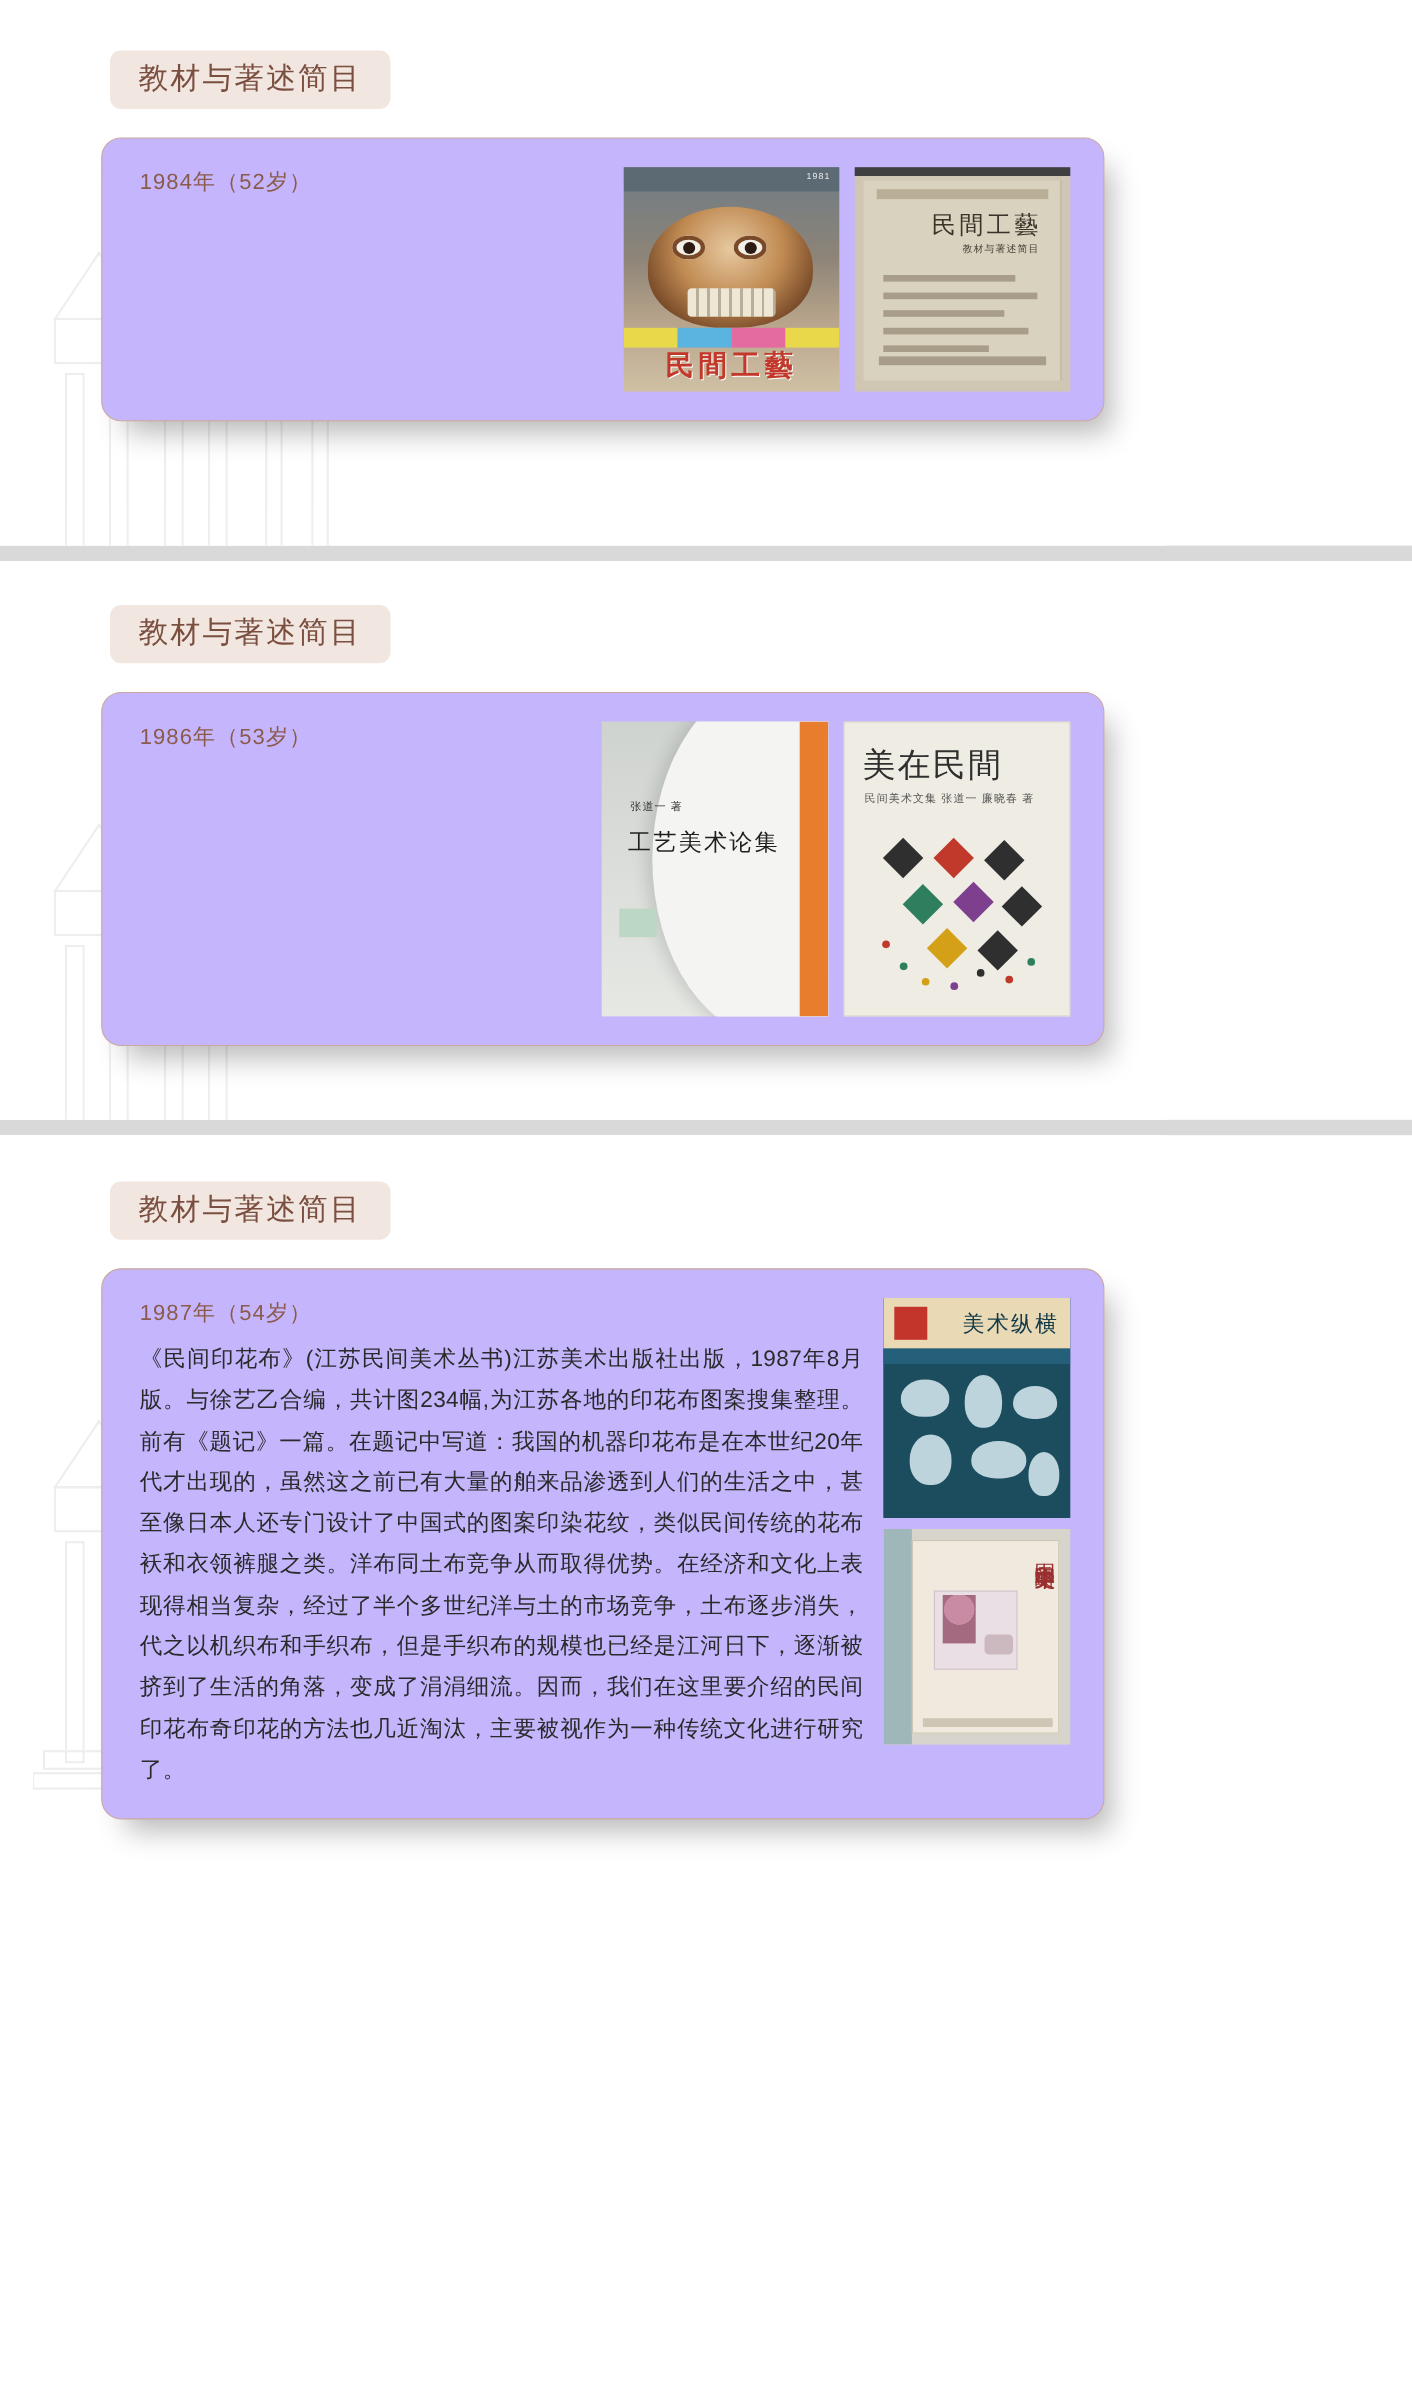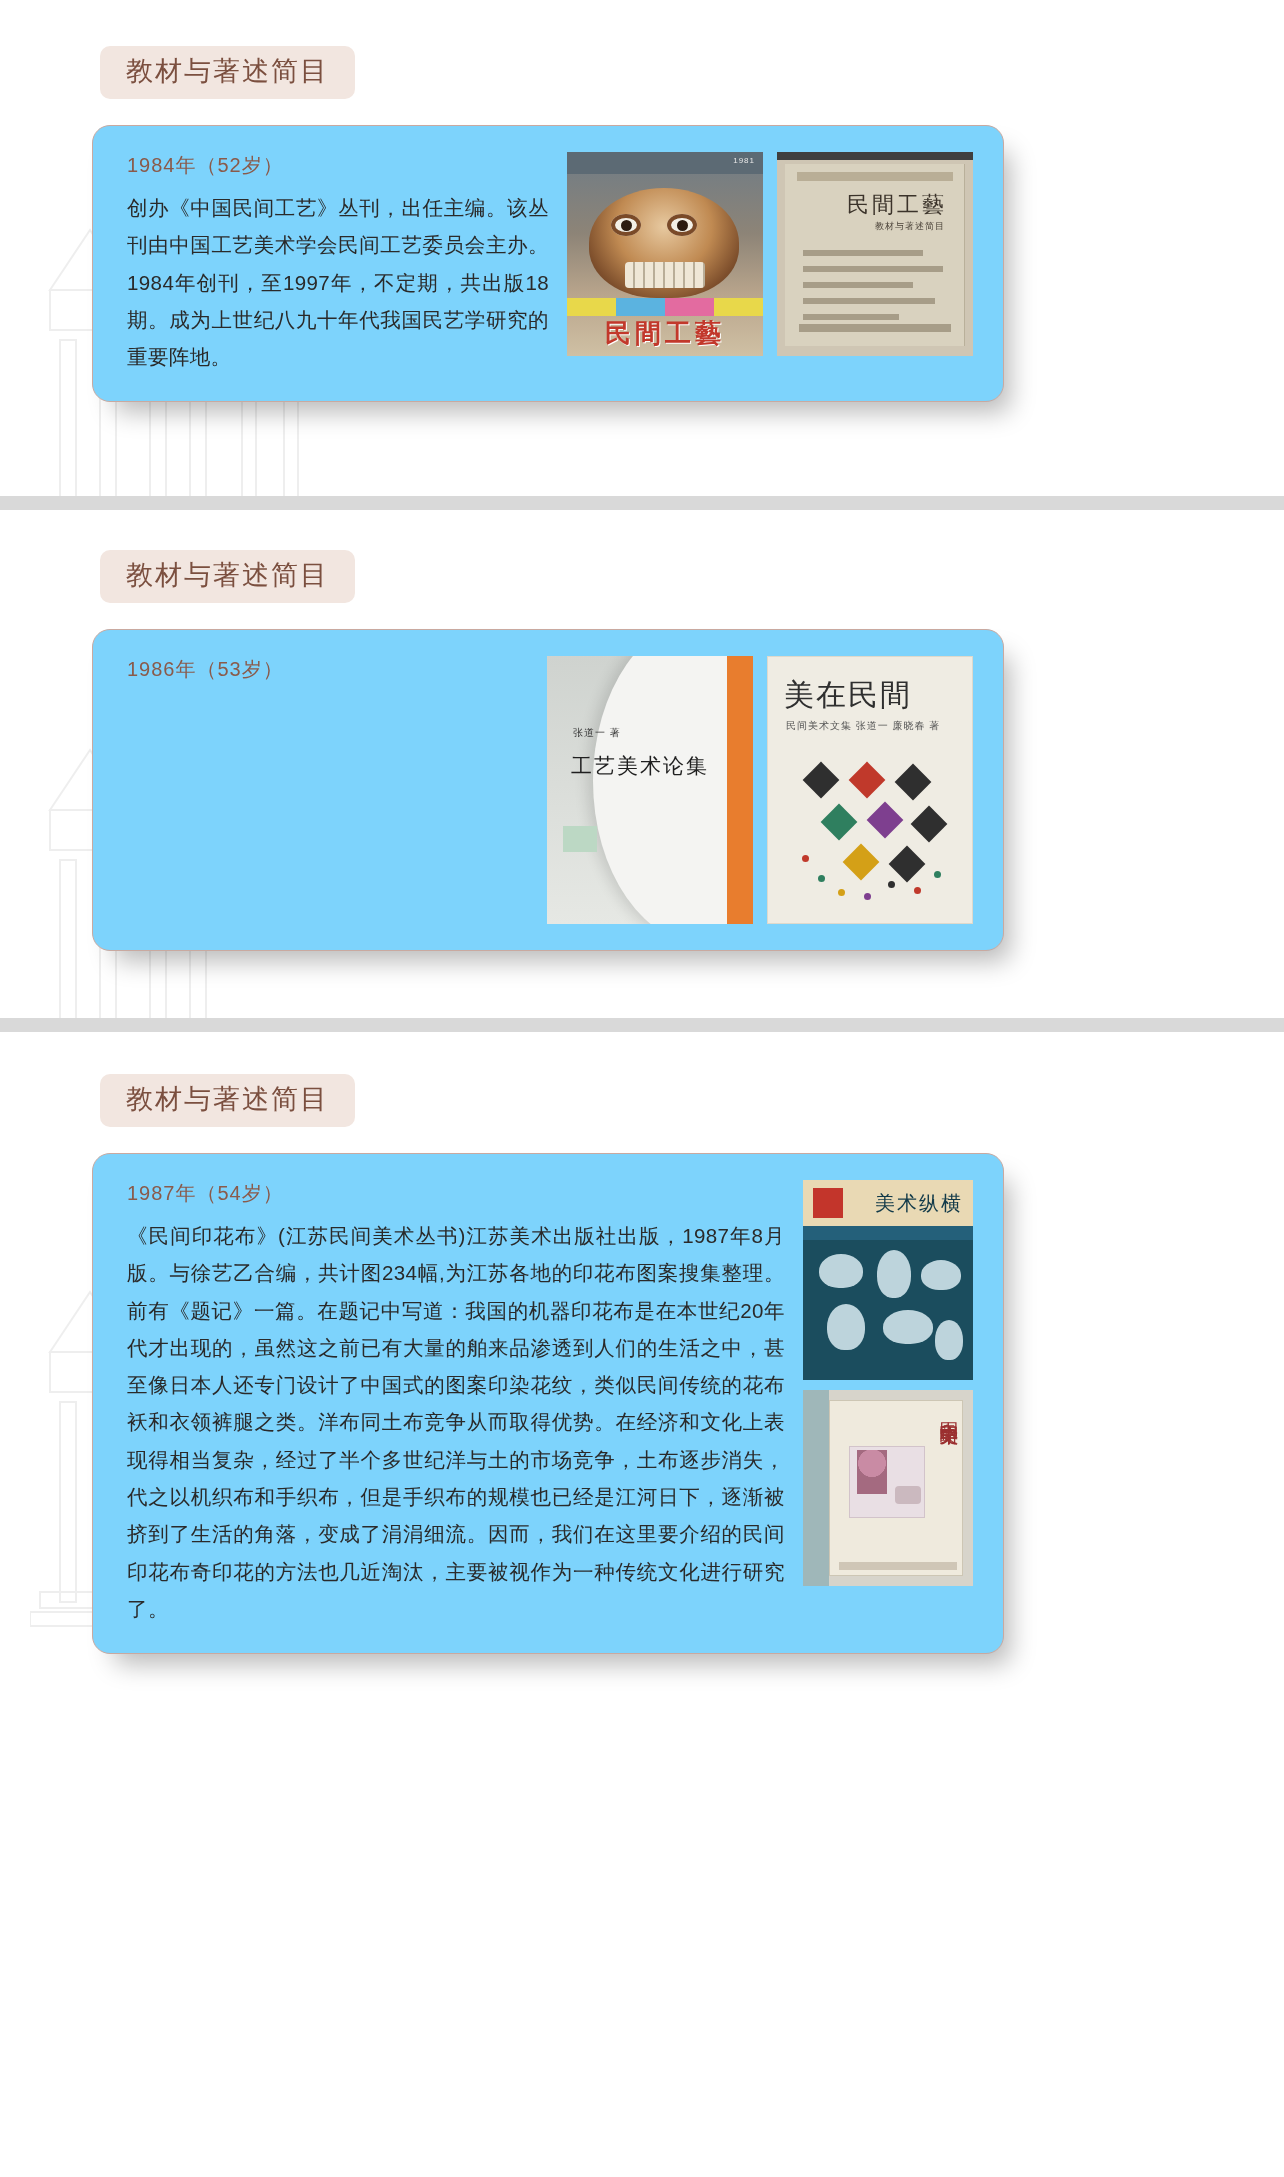--- a/index.html
+++ b/index.html
@@ -46,21 +46,21 @@
     color: #7b4f3f;
     font-size: 27px;
     letter-spacing: 2px;
     line-height: 1;
   }
   .card {
     position: relative;
     margin: 26px 56px 0 92px;
     border: 1.5px solid #c9a9a0;
     border-radius: 18px;
-    background: #7dd3fc;
+    background: #c4b5fd;
     padding: 26px 30px 26px 34px;
     box-shadow: 14px 18px 26px -8px rgba(0,0,0,0.28);
   }
   .card-inner { display: flex; gap: 18px; align-items: flex-start; }
   .text-col { flex: 1 1 auto; }
   .year {
     color: #8a5a4a;
     font-size: 20px;
     margin-bottom: 10px;
     letter-spacing: 1px;
@@ -172,23 +172,20 @@
     </div>
 
     <div style="padding-top:46px;">
       <div class="header-badge">教材与著述简目</div>
     </div>
 
     <div class="card">
       <div class="card-inner">
         <div class="text-col">
           <div class="year">1984年（52岁）</div>
-          <div class="body-text" style="max-width:440px;">
-            <p>创办《中国民间工艺》丛刊，出任主编。该丛刊由中国工艺美术学会民间工艺委员会主办。1984年创刊，至1997年，不定期，共出版18期。成为上世纪八九十年代我国民艺学研究的重要阵地。</p>
-          </div>
         </div>
         <div class="img-col">
 
           <div class="photo ph-mask">
             <div class="topbar">
                 <span>1981</span>
               </div>
             <div class="face"></div>
             <div class="eye l"></div>
             <div class="eye r"></div>

